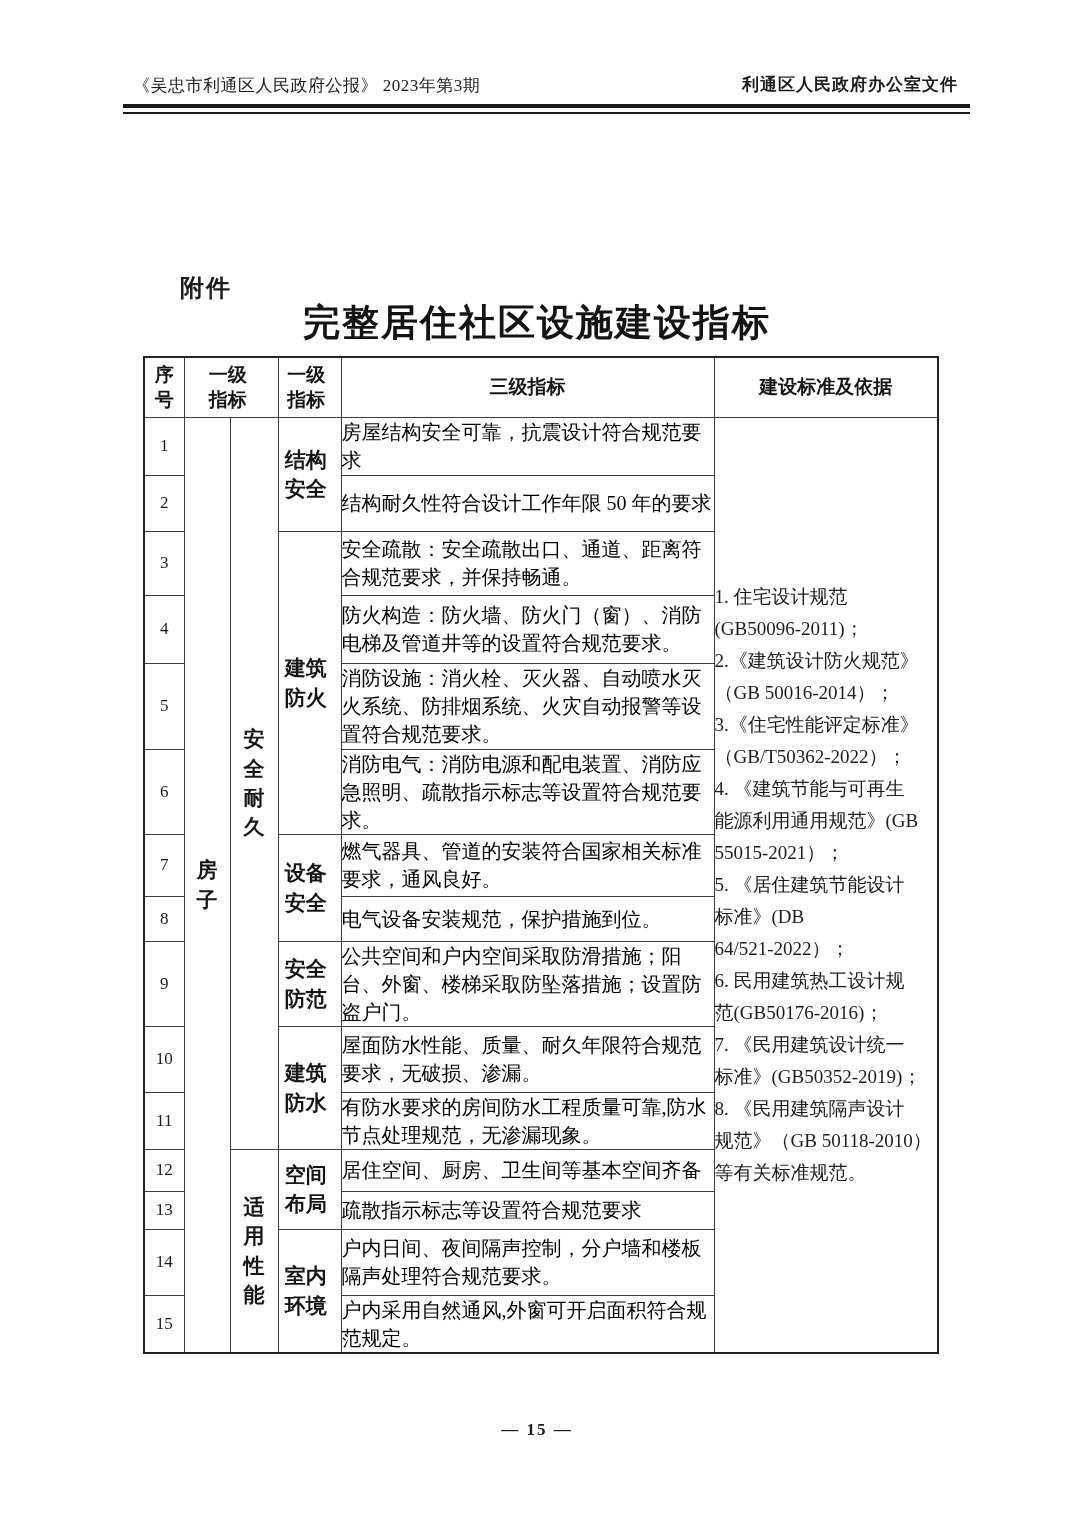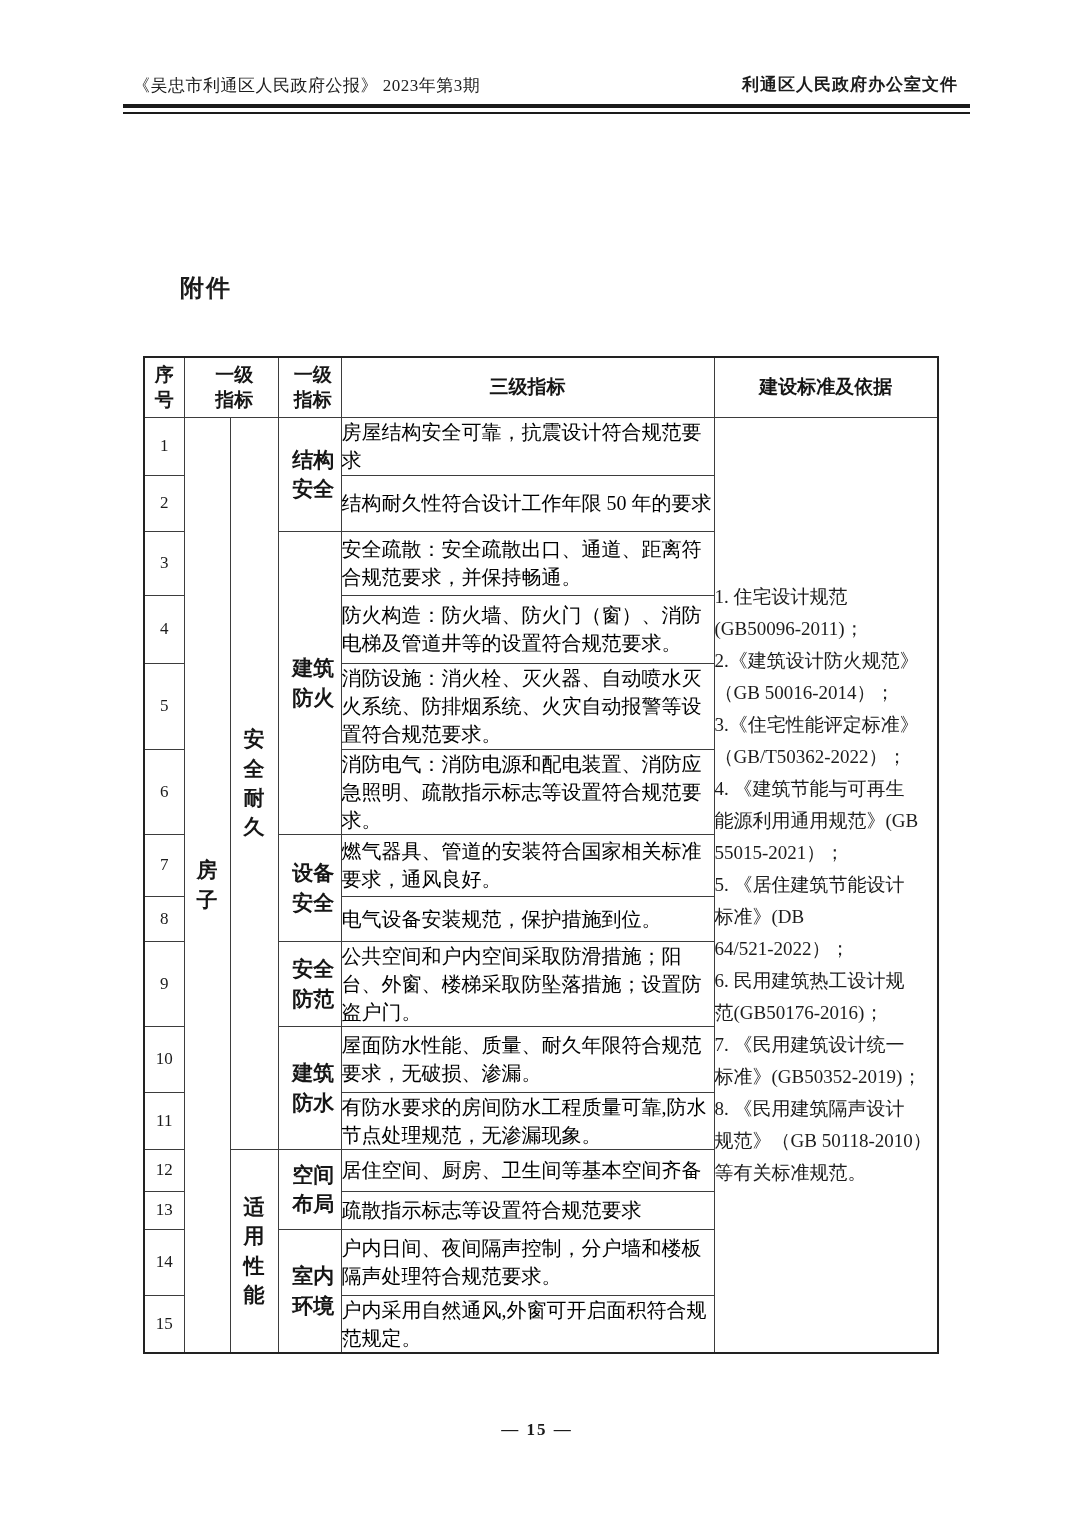--- a/index.html
+++ b/index.html
@@ -51,21 +51,21 @@
     border:1px solid #3d3d3d;
     vertical-align:middle;
     padding:0;
     overflow:hidden;
   }
   th.head{
     font-family:"Liberation Sans","DejaVu Sans",sans-serif;
     font-size:19px;font-weight:600;color:#161616;
     text-align:center;line-height:1.35;
   }
-  .force2{display:inline-block;width:2.35em;text-align:right;}
+  .force2{display:inline-block;width:2.35em;text-align:left;}
   .force1{display:inline-block;width:1.25em;text-align:center;}
   td.no{
     text-align:center;font-size:17px;
     font-family:"Liberation Serif","DejaVu Serif",serif;
   }
   td.lvl{
     text-align:center;
     font-family:"Liberation Sans","DejaVu Sans",sans-serif;
     font-size:21px;font-weight:700;color:#161616;line-height:1.4;
   }
@@ -91,20 +91,21 @@
 </head>
 <body>
 
 <div class="page">
 
   <div class="hdr-left">《吴忠市利通区人民政府公报》 2023年第3期</div>
   <div class="hdr-right">利通区人民政府办公室文件</div>
   <div class="hdr-rule"></div>
 
   <div class="attachment">附件</div>
+  <div class="doc-title">完整居住社区设施建设指标</div>
 
   <table class="grid">
     <colgroup>
       <col style="width:40px">
         <col style="width:46px">
         <col style="width:48px">
       <col style="width:63px">
         <col style="width:373px">
         <col style="width:224px">
     </colgroup>

